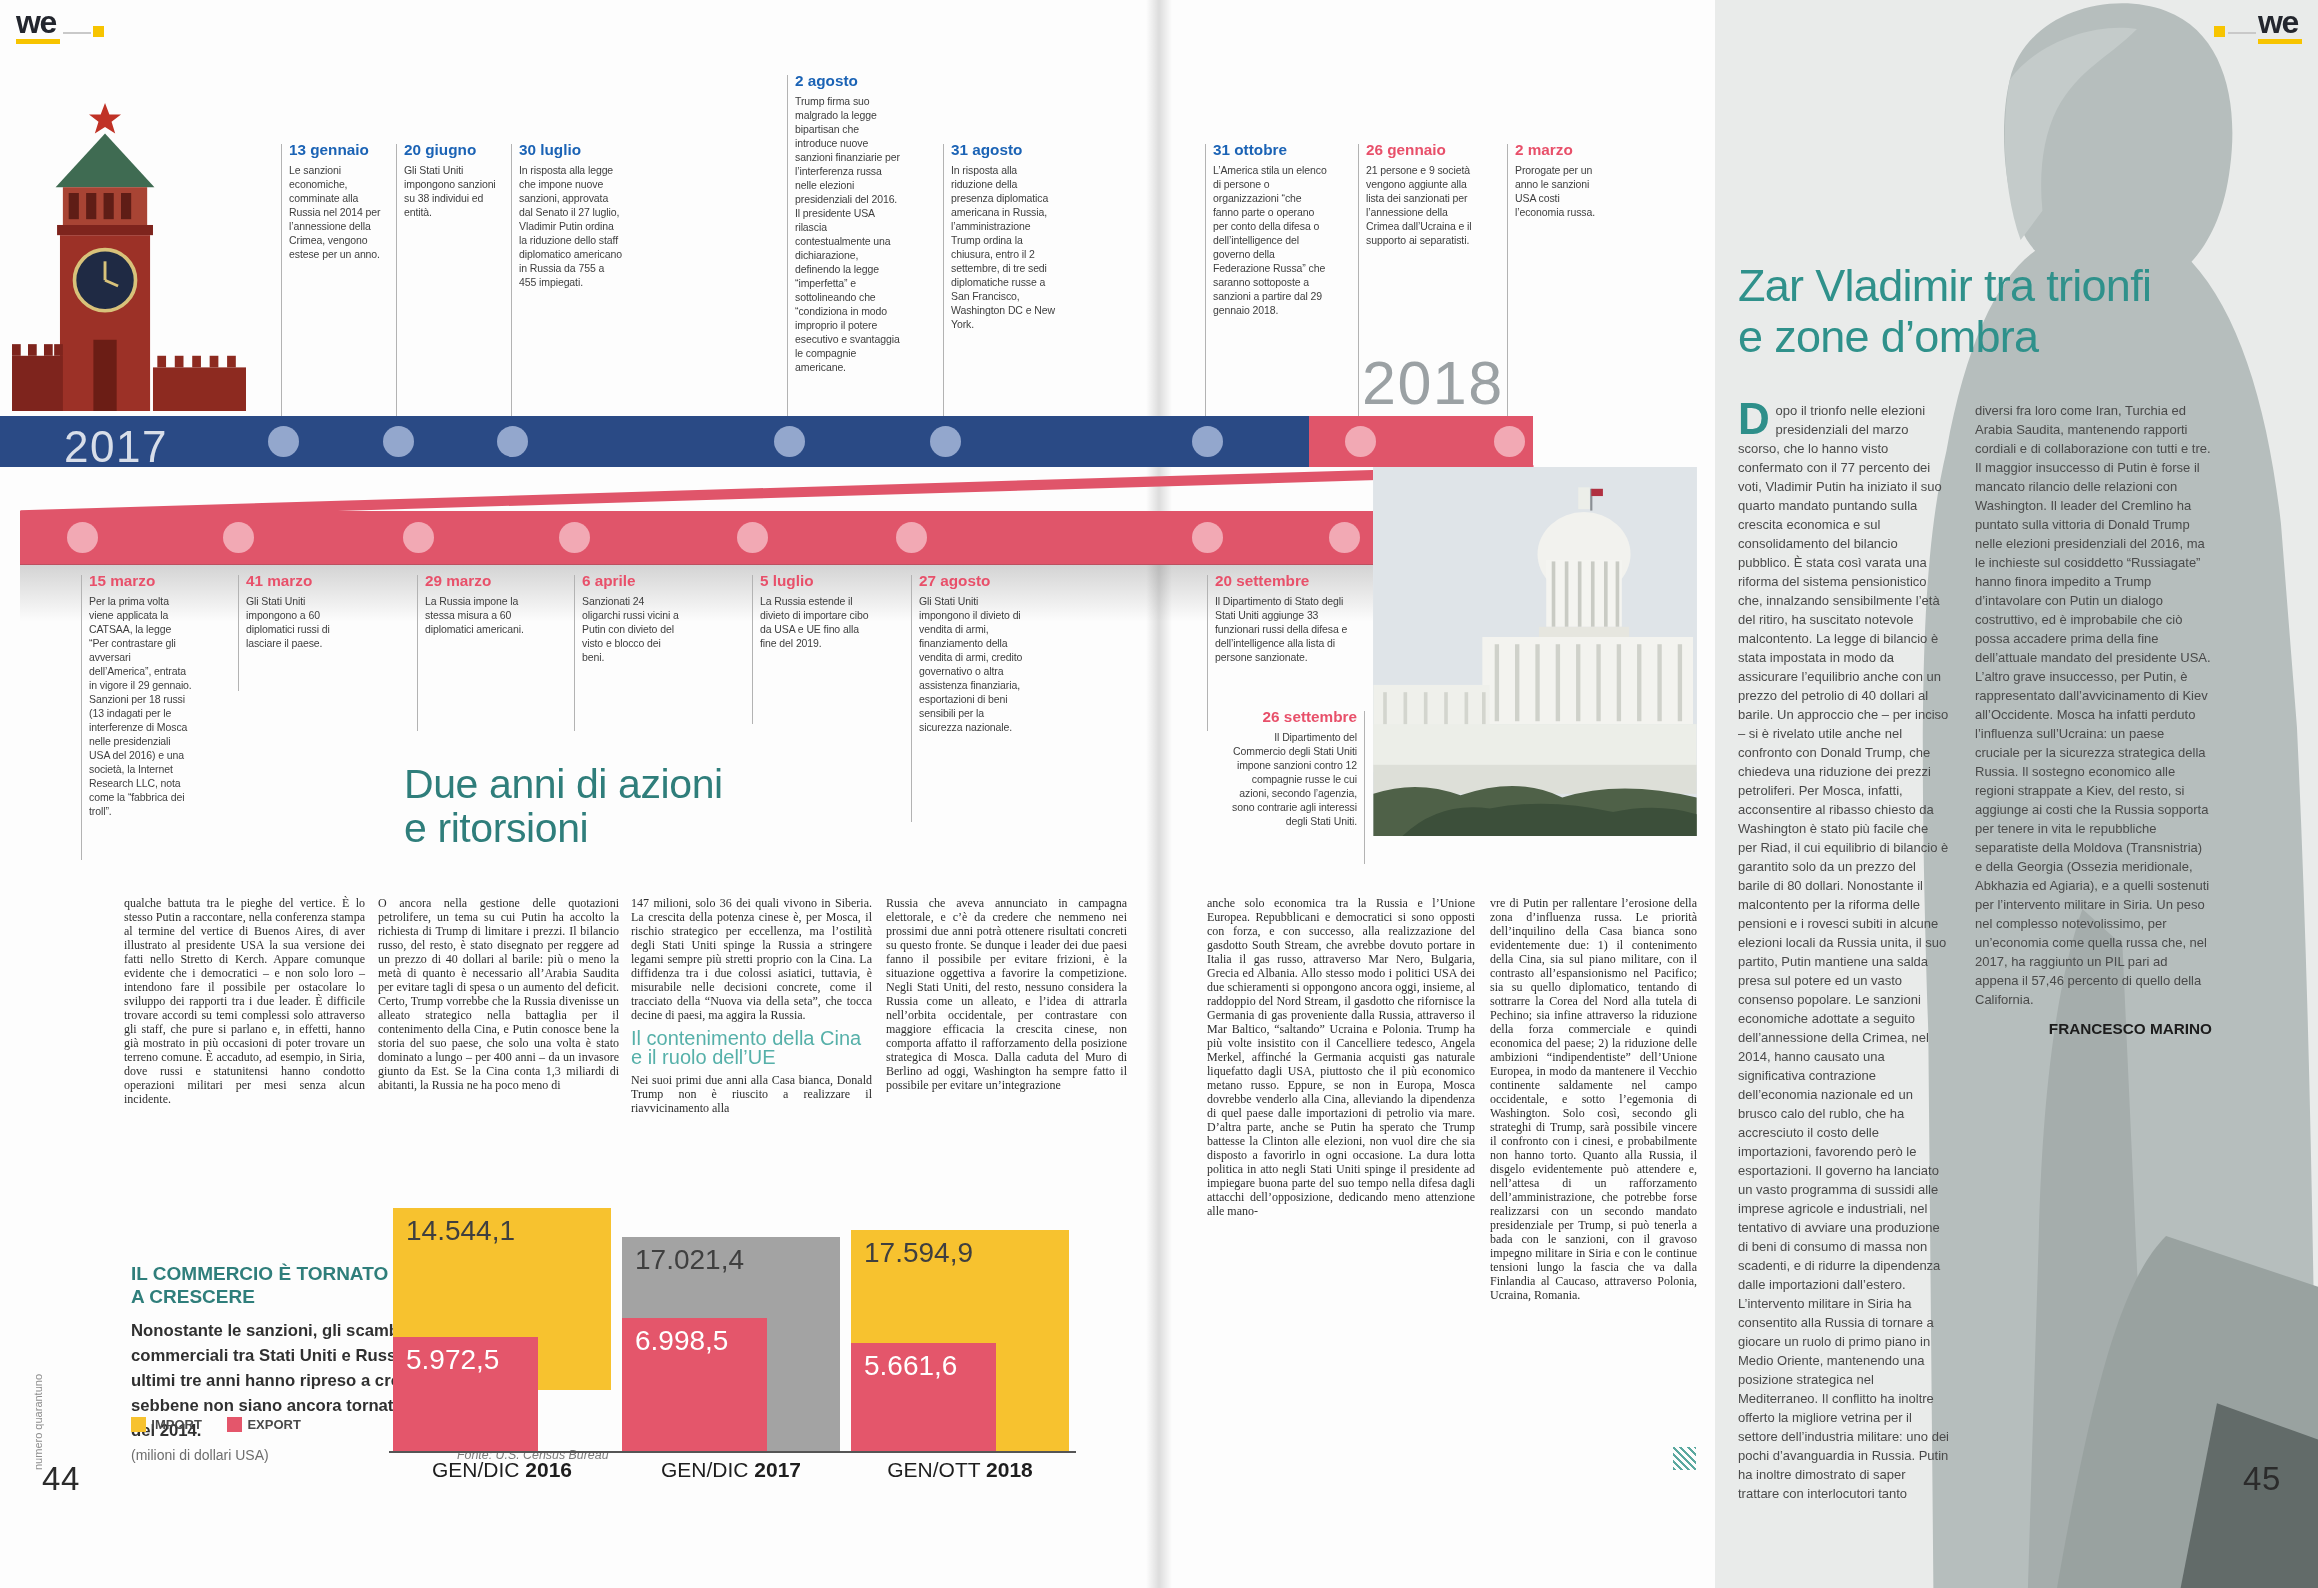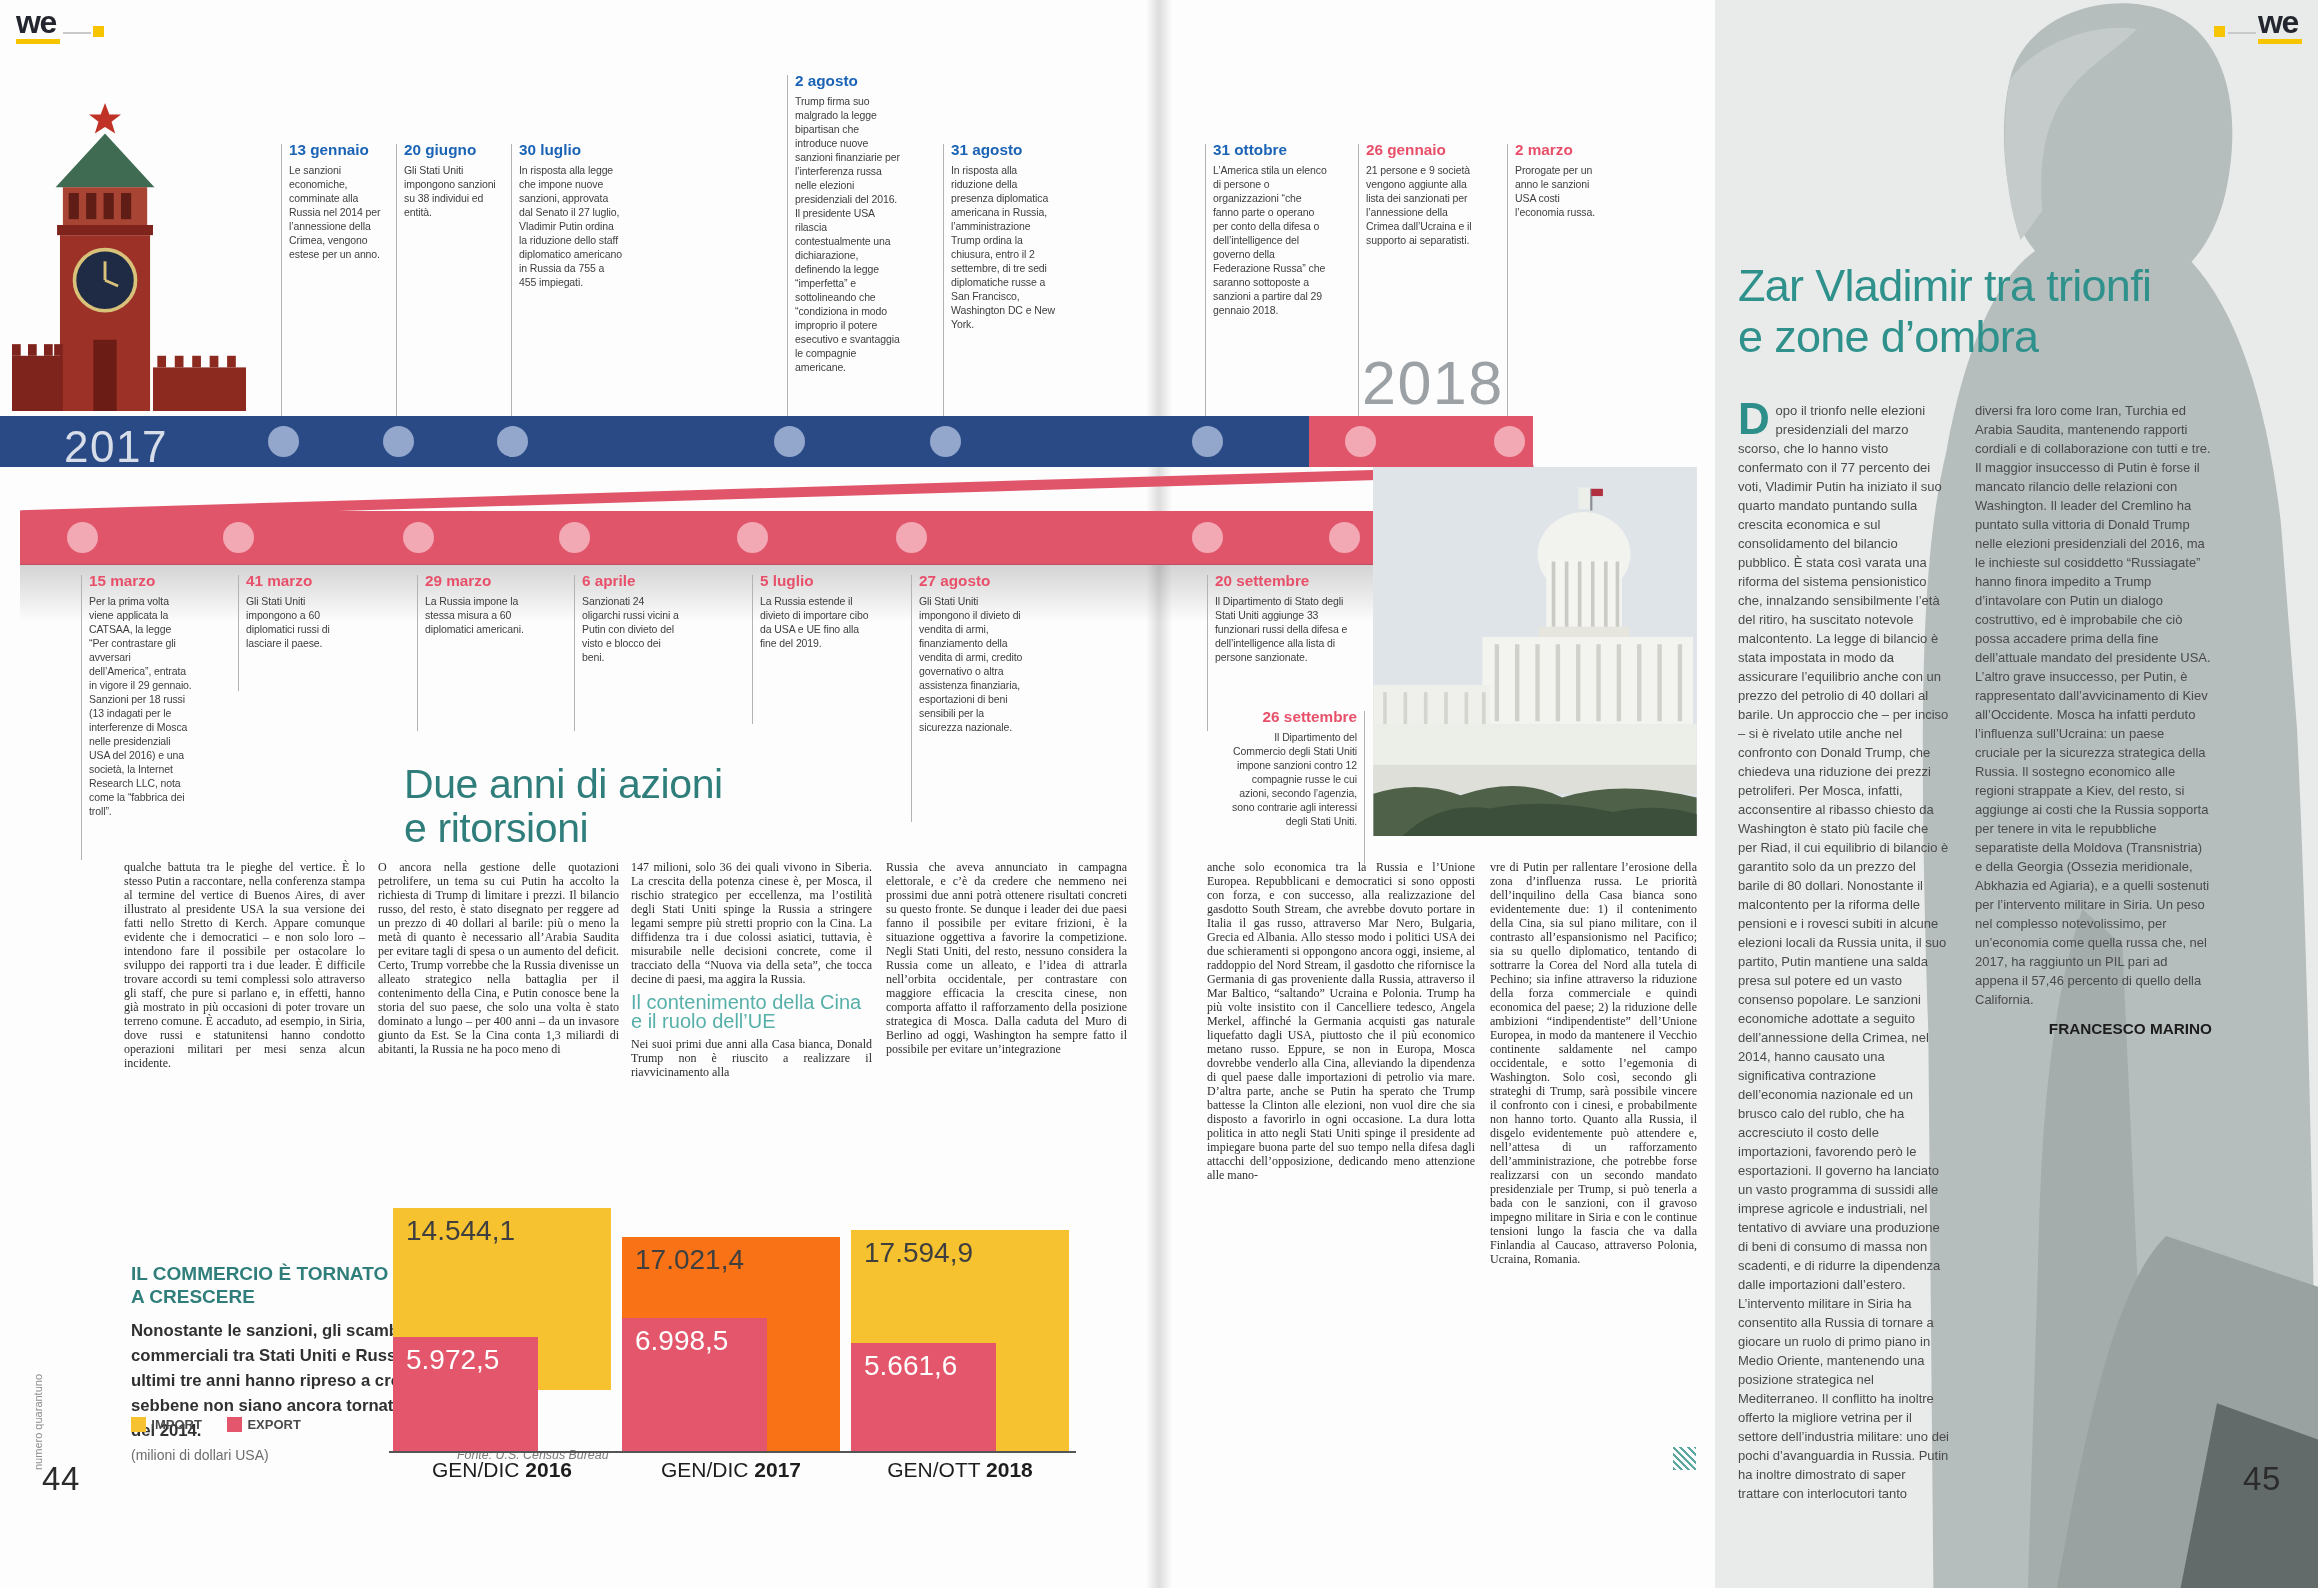--- a/index.html
+++ b/index.html
@@ -25,21 +25,21 @@
   .ev-text{font-size:10.5px;line-height:14px;color:#3e3e3e;letter-spacing:-0.1px;}
   .band{position:absolute;height:51px;}
   .dot{position:absolute;width:31px;height:31px;border-radius:50%;}
   .yr2017{font-size:44px;font-weight:300;color:rgba(255,255,255,0.82);letter-spacing:1.5px;}
   .yr2018{font-size:61px;font-weight:300;color:#9ba1a4;letter-spacing:1.5px;}
   .band-shadow{background:linear-gradient(to bottom,rgba(60,60,60,0.22),rgba(60,60,60,0));}
 
   
   .headline{font-size:41px;line-height:44px;color:#2f7e7b;letter-spacing:-0.4px;}
   .col{position:absolute;font-family:"Liberation Serif",serif;font-size:12px;line-height:14px;
-       text-align:justify;color:#2c2c2c;}
+       text-align:justify;color:#2c2c2c;margin-top:36px;}
   .subhead{font-family:"Liberation Sans",sans-serif;color:#56b0a9;font-size:20px;line-height:19px;
            margin:7.3px 0 5.8px 0;text-align:left;}
   .hatch{width:23px;height:23px;background:repeating-linear-gradient(45deg,#5aa89f 0 2.2px,rgba(255,255,255,0) 2.2px 5.1px);}
 
   
   .chart-title{color:#2f7e7b;font-size:19px;font-weight:bold;line-height:23px;}
   .chart-sub{font-size:16.7px;font-weight:bold;color:#303030;line-height:25px;}
   .legend-item{font-size:13px;color:#4a4a4a;font-weight:bold;}
   .legend-sw{display:inline-block;width:14.5px;height:14.5px;vertical-align:-2.2px;margin-right:5.8px;}
   .chart-unit{font-size:14px;color:#6d6d6d;}
@@ -288,21 +288,21 @@
   <div class="abs chart-source" style="left:457px;top:1448px;">Fonte: U.S. Census Bureau</div>
   <div class="abs" style="left:389px;top:1451px;width:687px;height:2.2px;background:#555;"></div>
   <div id="bars">
       <div class="bar" style="left: 393px; top: 1208px; width: 218px; height: 182px; background: rgb(247, 194, 47);">
         <div class="bar-label" style="left: 13px; top: 7.3px; color: rgb(63, 63, 63);">14.544,1</div>
       </div>
       <div class="bar" style="left: 393px; top: 1337px; width: 145px; height: 114px; background: rgb(228, 86, 107);">
         <div class="bar-label" style="left: 13px; top: 7.3px; color: rgb(255, 255, 255);">5.972,5</div>
       </div>
       <div class="axis-label" style="left: 393px; top: 1458px;">GEN/DIC <b>2016</b></div>
-      <div class="bar" style="left: 622px; top: 1237px; width: 218px; height: 214px; background: #f97316;">
+      <div class="bar" style="left: 622px; top: 1237px; width: 218px; height: 214px; background: #a3a3a3;">
         <div class="bar-label" style="left: 13px; top: 7.3px; color: rgb(63, 63, 63);">17.021,4</div>
       </div>
       <div class="bar" style="left: 622px; top: 1318px; width: 145px; height: 133px; background: rgb(228, 86, 107);">
         <div class="bar-label" style="left: 13px; top: 7.3px; color: rgb(255, 255, 255);">6.998,5</div>
       </div>
       <div class="axis-label" style="left: 622px; top: 1458px;">GEN/DIC <b>2017</b></div>
       <div class="bar" style="left: 851px; top: 1230px; width: 218px; height: 221px; background: rgb(247, 194, 47);">
         <div class="bar-label" style="left: 13px; top: 7.3px; color: rgb(63, 63, 63);">17.594,9</div>
       </div>
       <div class="bar" style="left: 851px; top: 1343px; width: 145px; height: 108px; background: rgb(228, 86, 107);">

